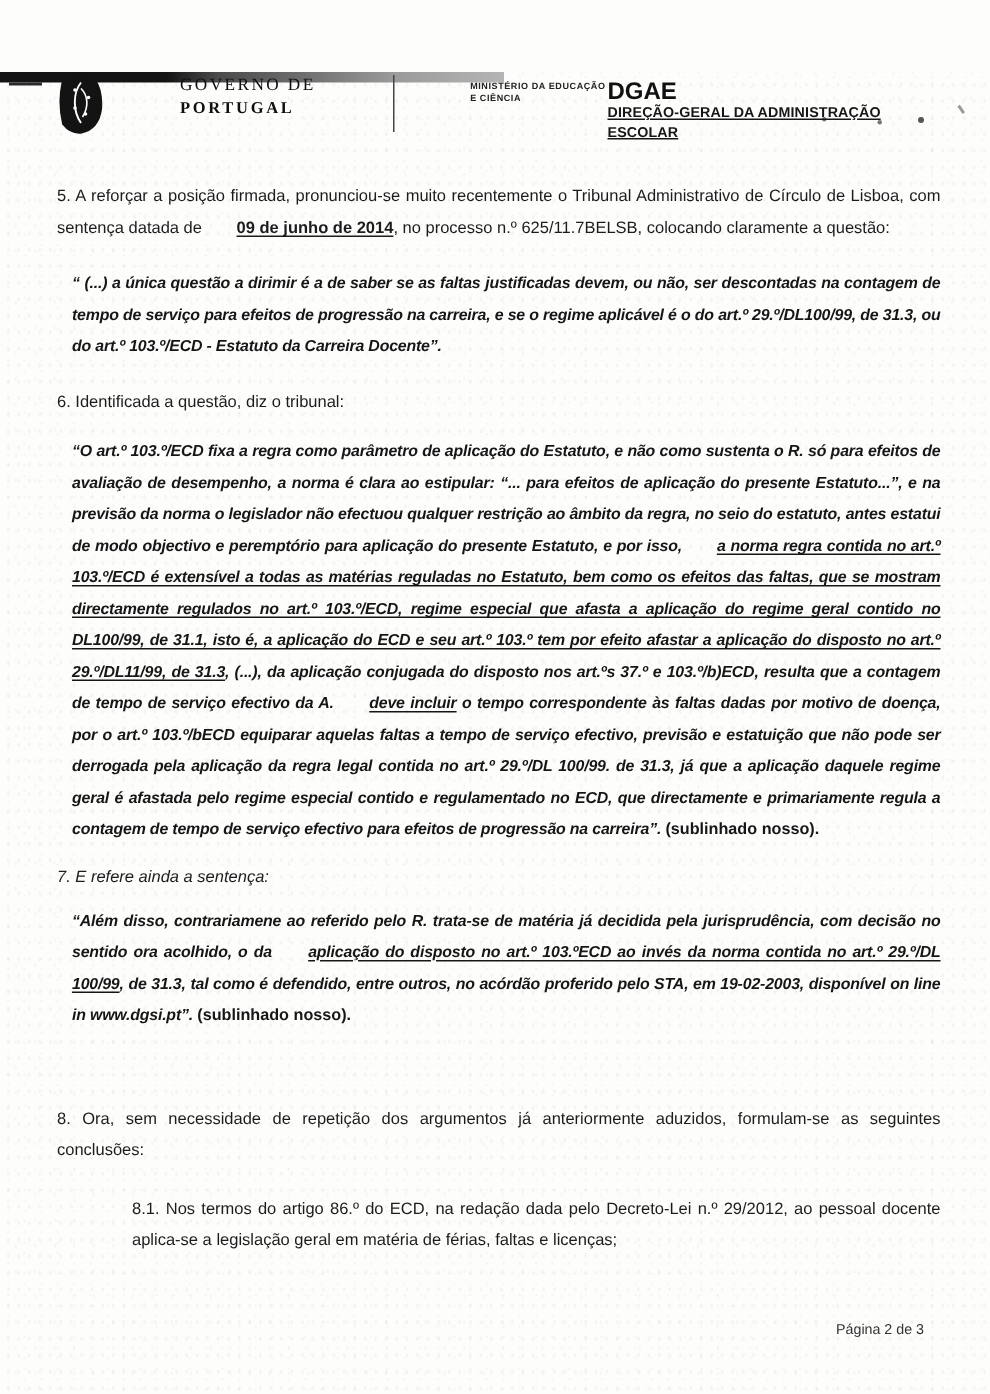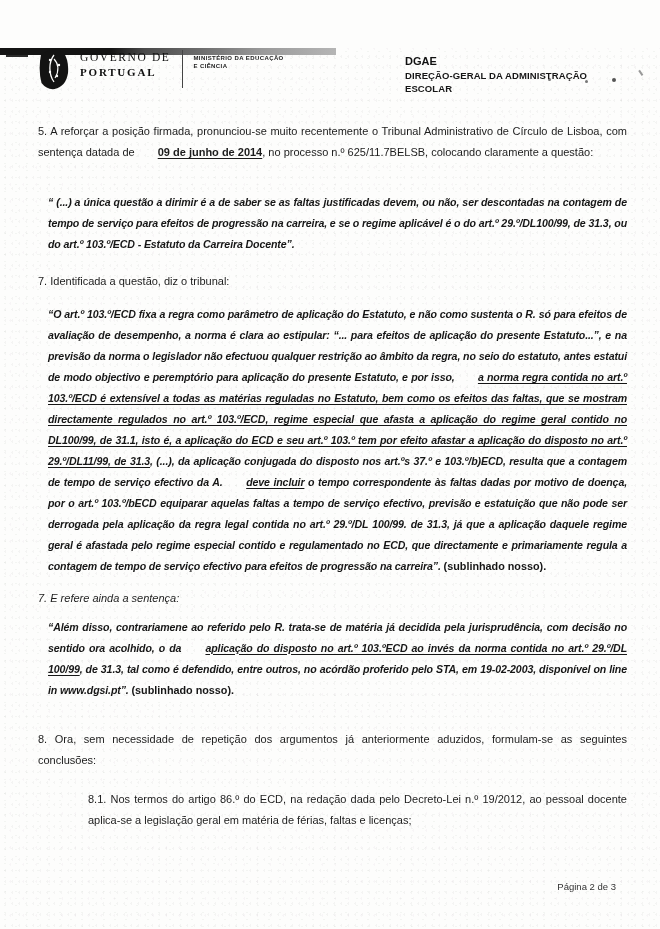--- a/index.html
+++ b/index.html
@@ -27,47 +27,47 @@
     background:linear-gradient(to right,#141414 0%,#141414 33%,#4a4a4a 43%,#6e6e6e 60%,#9a9a9a 78%,#b5b5b5 100%);
   }
   .artifact-tick{position:absolute;top:7px;left:6px;width:22px;height:2px;background:#2a2a2a;}
   .dot{position:absolute;width:3px;height:3px;border-radius:50%;background:#777;}
   .dot1{top:30px;left:548px;}
   .dot2{top:32px;left:585px;}
   .dot3{top:30px;left:612px;width:4px;height:4px;background:#555;}
   .dot4{top:24px;left:638px;transform:rotate(55deg);width:6px;height:1.5px;border-radius:0;background:#999;}
 
   .doc-header{position:relative;margin-top:48px;height:52px;}
-  .logo-wrap{display:flex;align-items:flex-start;}
+  .logo-wrap{display:flex;align-items:flex-start;gap:40px;}
   .emblem{width:32px;height:42px;margin-right:10px;flex:0 0 auto;}
   .wordmark{font-family:"Liberation Serif",serif;color:#101010;padding-top:3px;}
   .wordmark .l1{font-size:11.5px;letter-spacing:1.6px;line-height:13px;}
   .wordmark .l2{font-size:11px;font-weight:bold;letter-spacing:1.8px;line-height:16px;}
   .header-divider{width:1px;height:38px;background:#444;margin:2px 10px 0 12px;}
   .ministry{font-size:6px;font-weight:bold;letter-spacing:0.4px;color:#222;line-height:8px;padding-top:6px;}
   .org-block{position:absolute;left:367px;top:6px;}
-  .org-abbr{font-size:11px;font-weight:bold;color:#111;line-height:15px;}
-  .org-name{font-size:9.5px;font-weight:bold;color:#161616;line-height:13px;letter-spacing:0.1px;}
+  .org-abbr{font-size:16px;font-weight:bold;color:#111;line-height:15px;}
+  .org-name{font-size:9.5px;font-weight:bold;color:#161616;line-height:13px;letter-spacing:0.1px;text-decoration:underline;}
 
   .para{
     font-size:11px;line-height:21px;text-align:justify;
     margin:0;color:#1c1c1c;
   }
   .p5{margin-top:21px;}
   .quote{
     font-size:10.6px;line-height:21px;text-align:justify;
     font-style:italic;font-weight:bold;letter-spacing:-0.12px;
     padding-left:10px;color:#161616;
   }
-  .q1{margin-top:29px;}
+  .q1{margin-top:16px;}
   .p6{margin-top:16px;}
   .q2{margin-top:12px;}
   .p7{margin-top:9px;font-style:italic;}
   .q3{margin-top:8px;}
-  .p8{margin-top:28px;}
+  .p8{margin-top:48px;}
   .p81{margin-top:18px;margin-left:50px;}
   .u{text-decoration:underline;text-underline-offset:2px;text-decoration-thickness:1px;padding-left:20px;}
   .b{font-weight:bold;}
   .quote .plain{font-style:normal;font-weight:bold;letter-spacing:0;font-size:10.8px;}
   .footer{
     position:absolute;right:44px;top:833px;
     font-size:9.5px;color:#333;
   }
 </style>
 </head>
@@ -106,27 +106,27 @@
     <div class="org-block">
       <div class="org-abbr">DGAE</div>
       <div class="org-name">DIREÇÃO-GERAL DA ADMINISTRAÇÃO ESCOLAR</div>
     </div>
   </div>
 
   <p class="para p5"><span>5. A reforçar a posição firmada, pronunciou-se muito recentemente o Tribunal Administrativo de Círculo de Lisboa, com sentença datada de </span><span class="u b">09 de junho de 2014</span><span>, no processo n.º 625/11.7BELSB, colocando claramente a questão:</span></p>
 
   <p class="quote q1"><span>“ (...) a única questão a dirimir é a de saber se as faltas justificadas devem, ou não, ser descontadas na contagem de tempo de serviço para efeitos de progressão na carreira, e se o regime aplicável é o do art.º 29.º/DL100/99, de 31.3, ou do art.º 103.º/ECD - Estatuto da Carreira Docente”.</span></p>
 
-  <p class="para p6">7. Identificada a questão, diz o tribunal:</p>
+  <p class="para p6">6. Identificada a questão, diz o tribunal:</p>
 
   <p class="quote q2"><span>“O art.º 103.º/ECD fixa a regra como parâmetro de aplicação do Estatuto, e não como sustenta o R. só para efeitos de avaliação de desempenho, a norma é clara ao estipular: “... para efeitos de aplicação do presente Estatuto...”, e na previsão da norma o legislador não efectuou qualquer restrição ao âmbito da regra, no seio do estatuto, antes estatui de modo objectivo e peremptório para aplicação do presente Estatuto, e por isso, </span><span class="u">a norma regra contida no art.º 103.º/ECD é extensível a todas as matérias reguladas no Estatuto, bem como os efeitos das faltas, que se mostram directamente regulados no art.º 103.º/ECD, regime especial que afasta a aplicação do regime geral contido no DL100/99, de 31.1, isto é, a aplicação do ECD e seu art.º 103.º tem por efeito afastar a aplicação do disposto no art.º 29.º/DL11/99, de 31.3</span><span>, (...), da aplicação conjugada do disposto nos art.ºs 37.º e 103.º/b)ECD, resulta que a contagem de tempo de serviço efectivo da A. </span><span class="u">deve incluir</span><span> o tempo correspondente às faltas dadas por motivo de doença, por o art.º 103.º/bECD equiparar aquelas faltas a tempo de serviço efectivo, previsão e estatuição que não pode ser derrogada pela aplicação da regra legal contida no art.º 29.º/DL 100/99. de 31.3, já que a aplicação daquele regime geral é afastada pelo regime especial contido e regulamentado no ECD, que directamente e primariamente regula a contagem de tempo de serviço efectivo para efeitos de progressão na carreira”. </span><span class="plain">(sublinhado nosso).</span></p>
 
   <p class="para p7">7. E refere ainda a sentença:</p>
 
   <p class="quote q3"><span>“Além disso, contrariamene ao referido pelo R. trata-se de matéria já decidida pela jurisprudência, com decisão no sentido ora acolhido, o da </span><span class="u">aplicação do disposto no art.º 103.ºECD ao invés da norma contida no art.º 29.º/DL 100/99</span><span>, de 31.3, tal como é defendido, entre outros, no acórdão proferido pelo STA, em 19-02-2003, disponível on line in www.dgsi.pt”. </span><span class="plain">(sublinhado nosso).</span></p>
 
   <p class="para p8">8. Ora, sem necessidade de repetição dos argumentos já anteriormente aduzidos, formulam-se as seguintes conclusões:</p>
 
-  <p class="para p81">8.1. Nos termos do artigo 86.º do ECD, na redação dada pelo Decreto-Lei n.º 19/2012, ao pessoal docente aplica-se a legislação geral em matéria de férias, faltas e licenças;</p>
+  <p class="para p81">8.1. Nos termos do artigo 86.º do ECD, na redação dada pelo Decreto-Lei n.º 29/2012, ao pessoal docente aplica-se a legislação geral em matéria de férias, faltas e licenças;</p>
 
   <div class="footer">Página 2 de 3</div>
 
 </div>
 
 </body></html>

